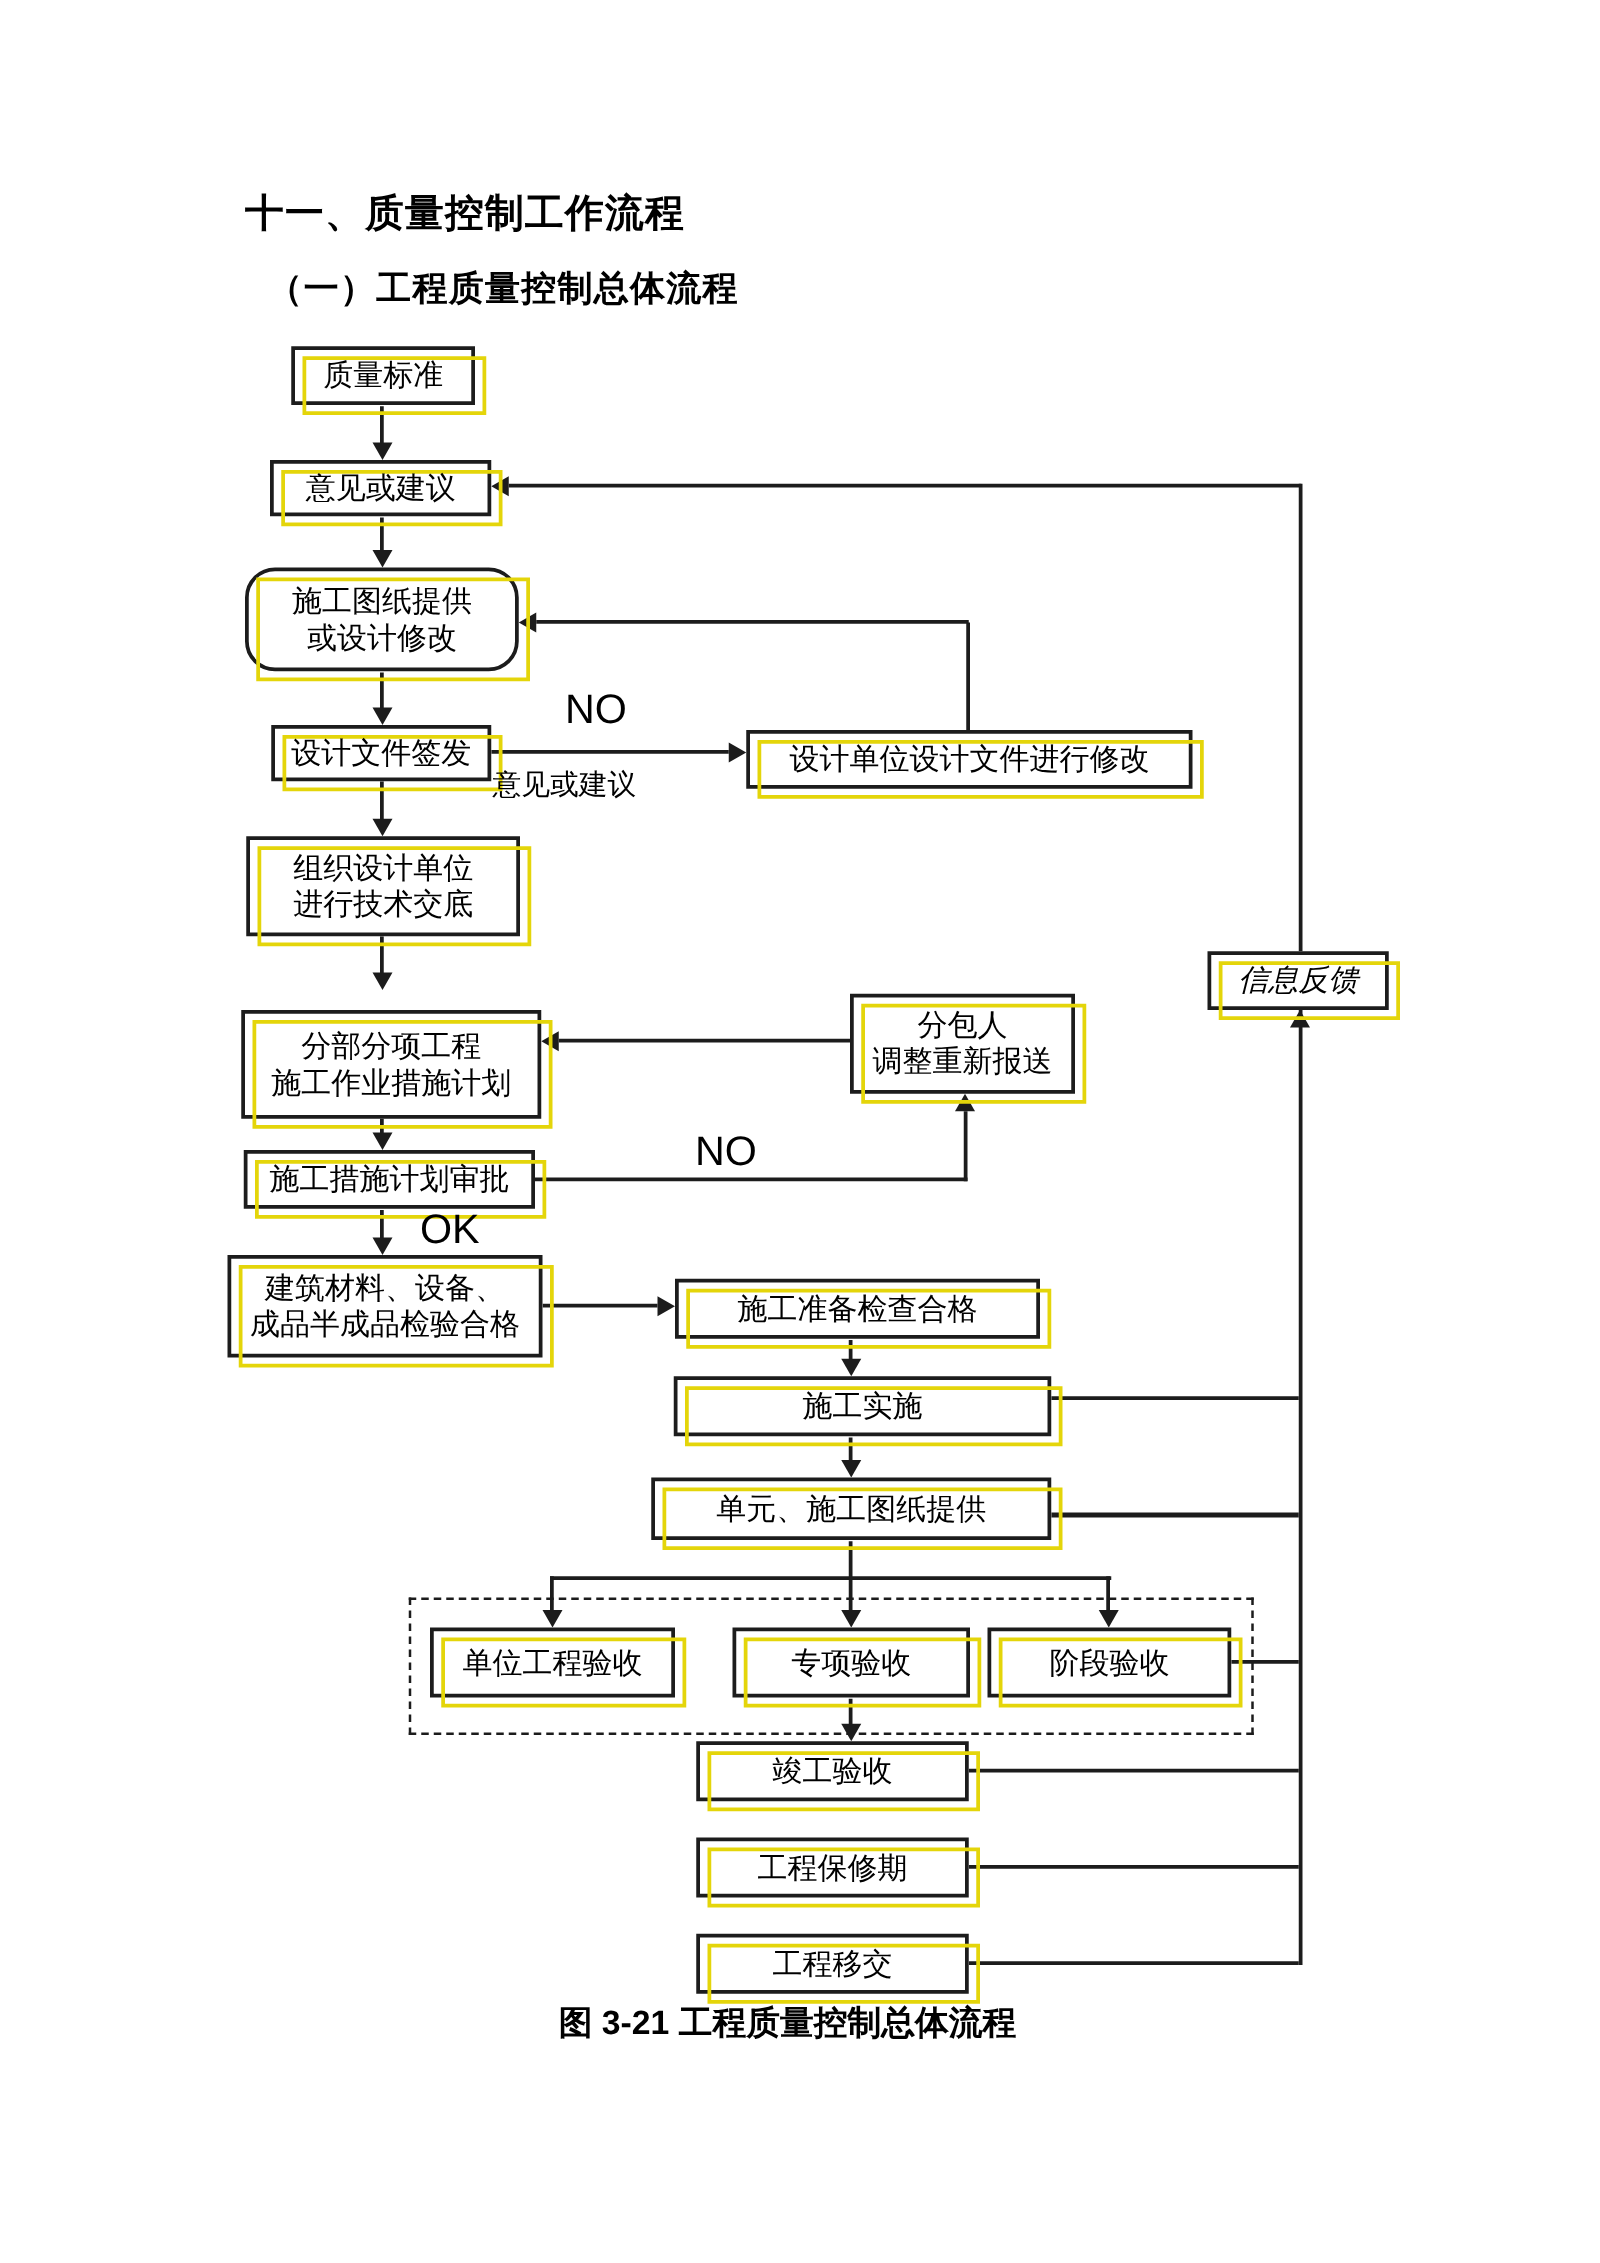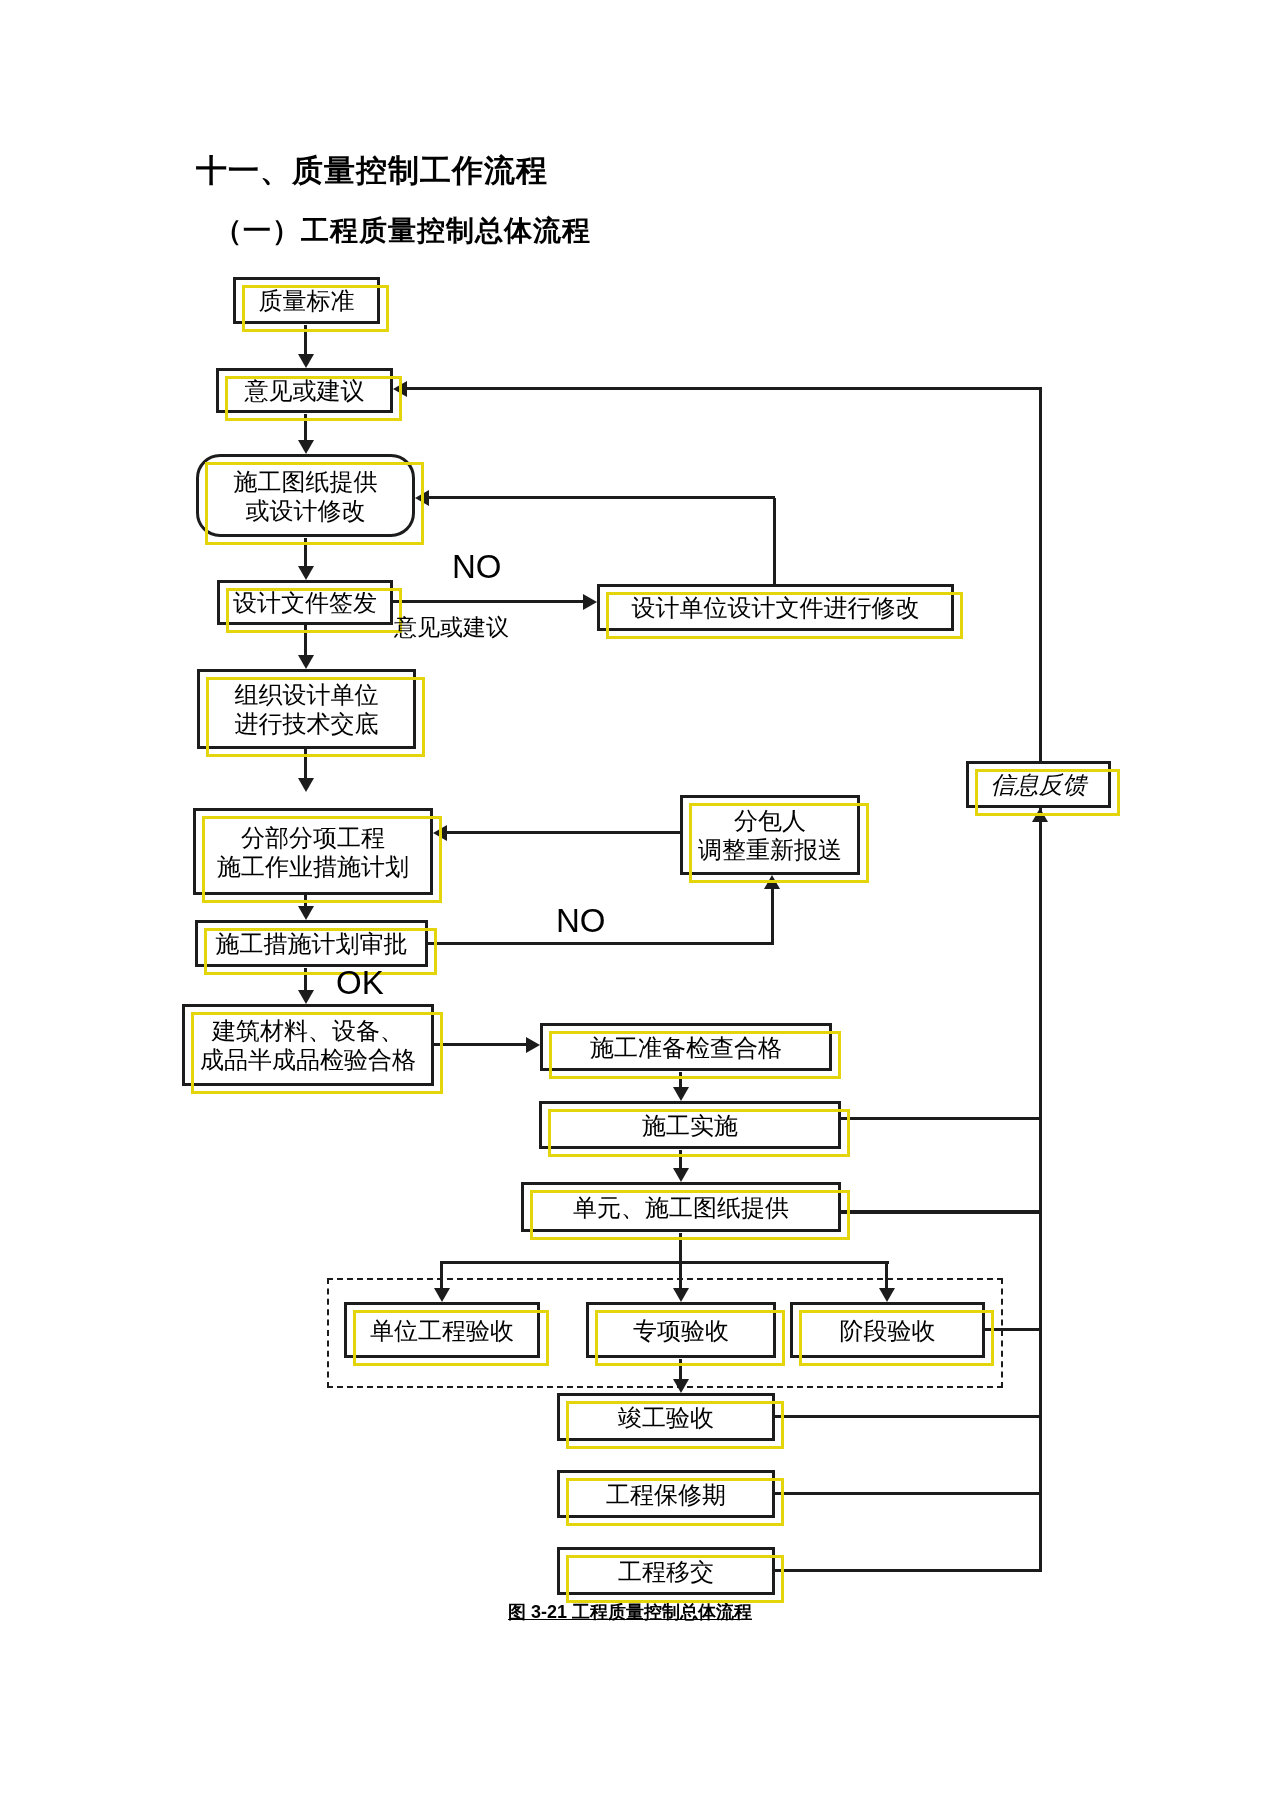--- a/index.html
+++ b/index.html
@@ -10,23 +10,22 @@
   }
   .title {
     position:absolute; font-weight:700; font-size:31px; letter-spacing:1px;
     white-space:nowrap;
   }
   .subtitle {
     position:absolute; font-weight:700; font-size:28px; letter-spacing:1px;
     white-space:nowrap;
   }
   .caption {
-    position:absolute; font-weight:600; font-size:18px; text-align:center;
+    position:absolute; font-weight:600; font-size:27px; text-align:center;
     white-space:nowrap;
-    text-decoration:underline;
   }
   .node {
     position:absolute; background:#ffffff; border:3px solid #1c1c1c;
     display:flex; align-items:center; justify-content:center;
     text-align:center; font-size:24px; line-height:29px;
     white-space:pre-line; z-index:2;
   }
   .node::before {
     content:""; position:absolute; left:6px; top:5px;
     width:100%; height:100%;

